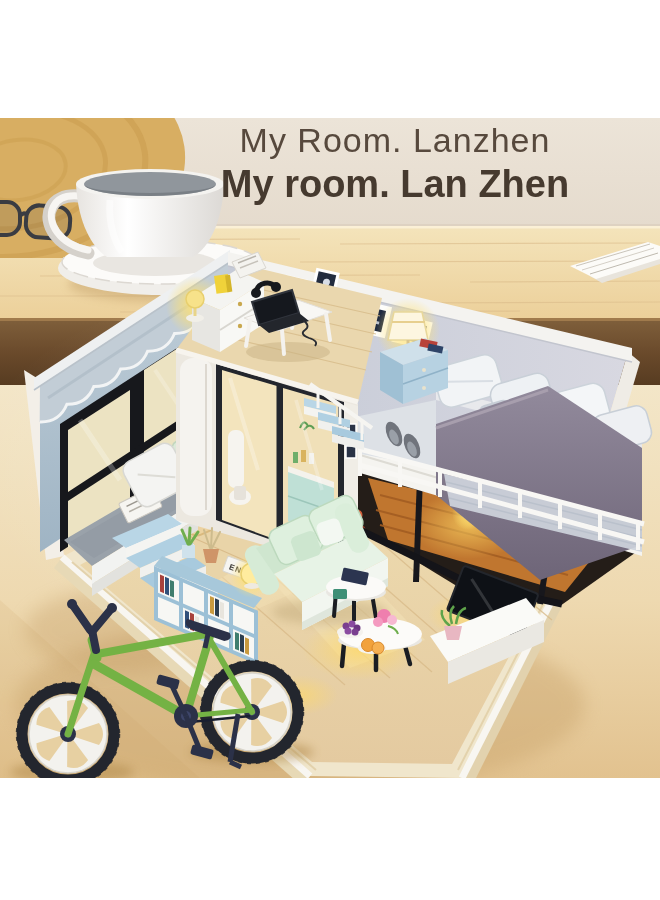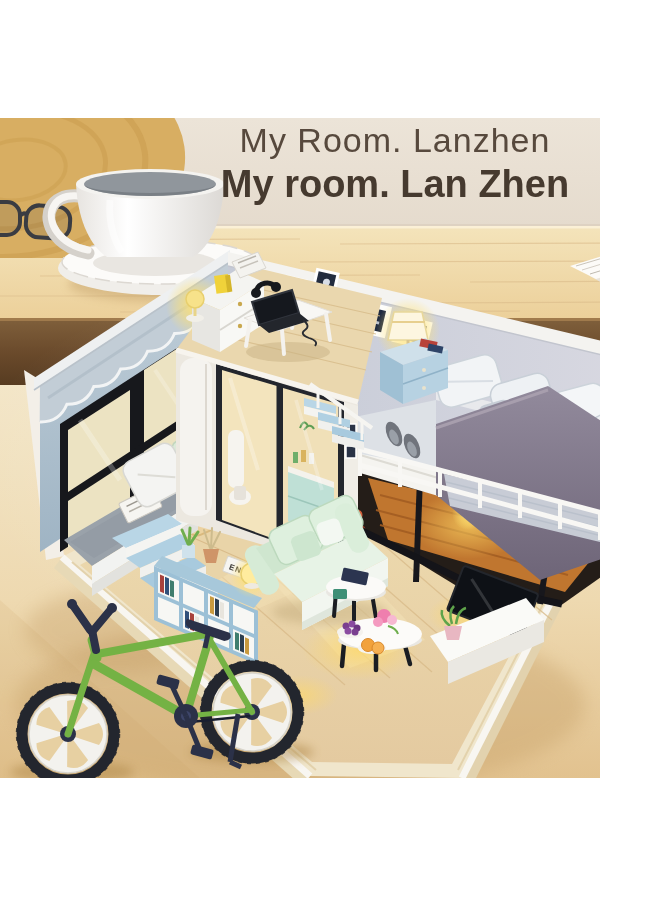--- a/index.html
+++ b/index.html
@@ -1,16 +1,16 @@
 <!DOCTYPE html>
 <html><head>
 <meta charset="utf-8">
 <style>
   html,body{margin:0;padding:0;background:#ffffff;}
-  .stage{position:relative;width:600px;height:900px;background:#4d7c0f;overflow:hidden;
+  .stage{position:relative;width:660px;height:900px;background:#4d7c0f;overflow:hidden;
          font-family:"Liberation Sans", sans-serif;}
   .stage svg{position:absolute;left:0;top:0;display:block;}
   .title-line1{font-family:"Liberation Sans", sans-serif;font-size:34px;font-weight:400;letter-spacing:1px;fill:#57493d;}
   .title-line2{font-family:"Liberation Sans", sans-serif;font-size:38px;font-weight:700;fill:#463a2f;}
   .spine-text{font-family:"Liberation Sans", sans-serif;font-size:8px;font-weight:700;fill:#3c3a36;letter-spacing:1px;}
 </style>
 </head>
 <body>
 
 <div class="stage">

